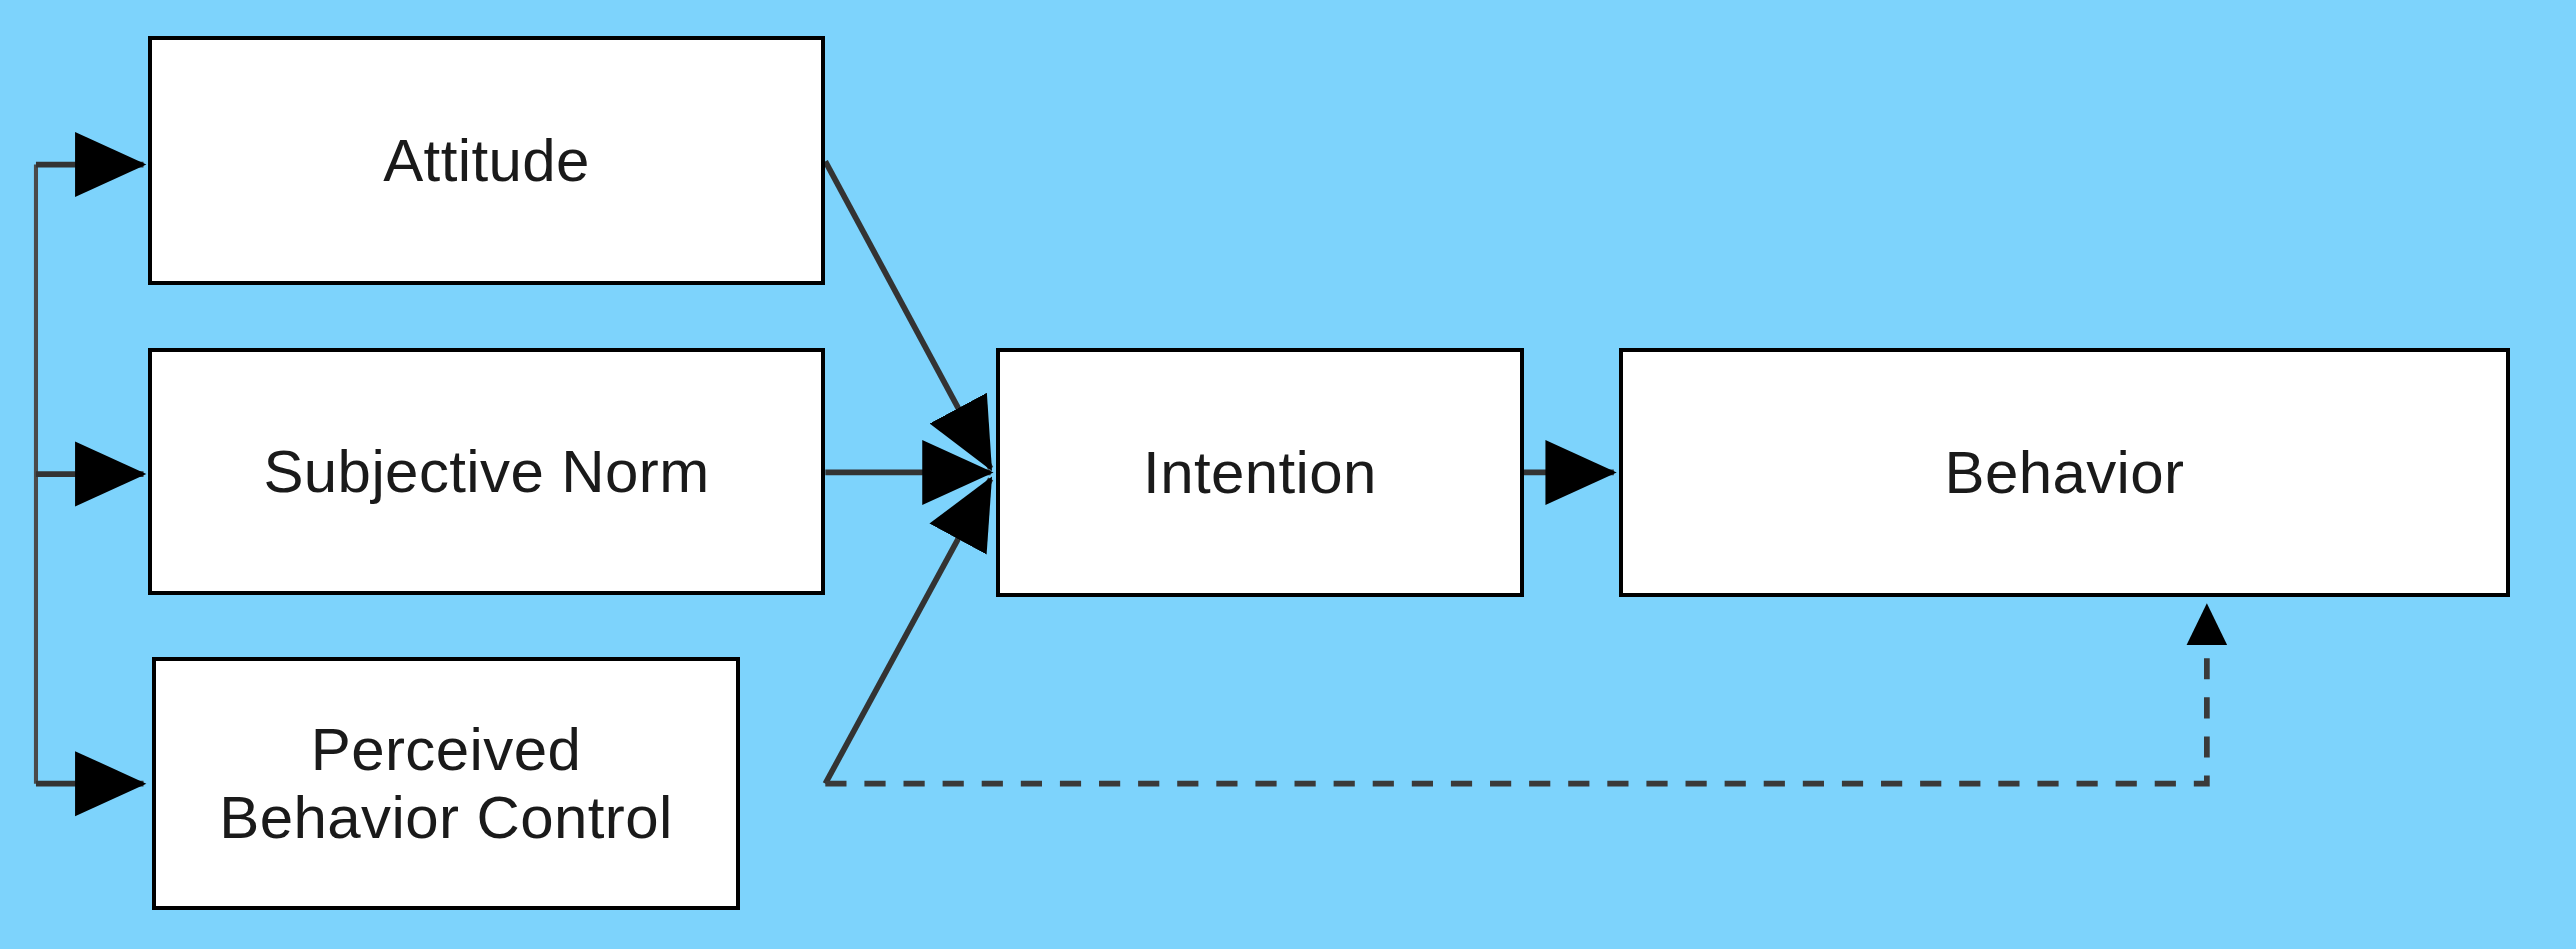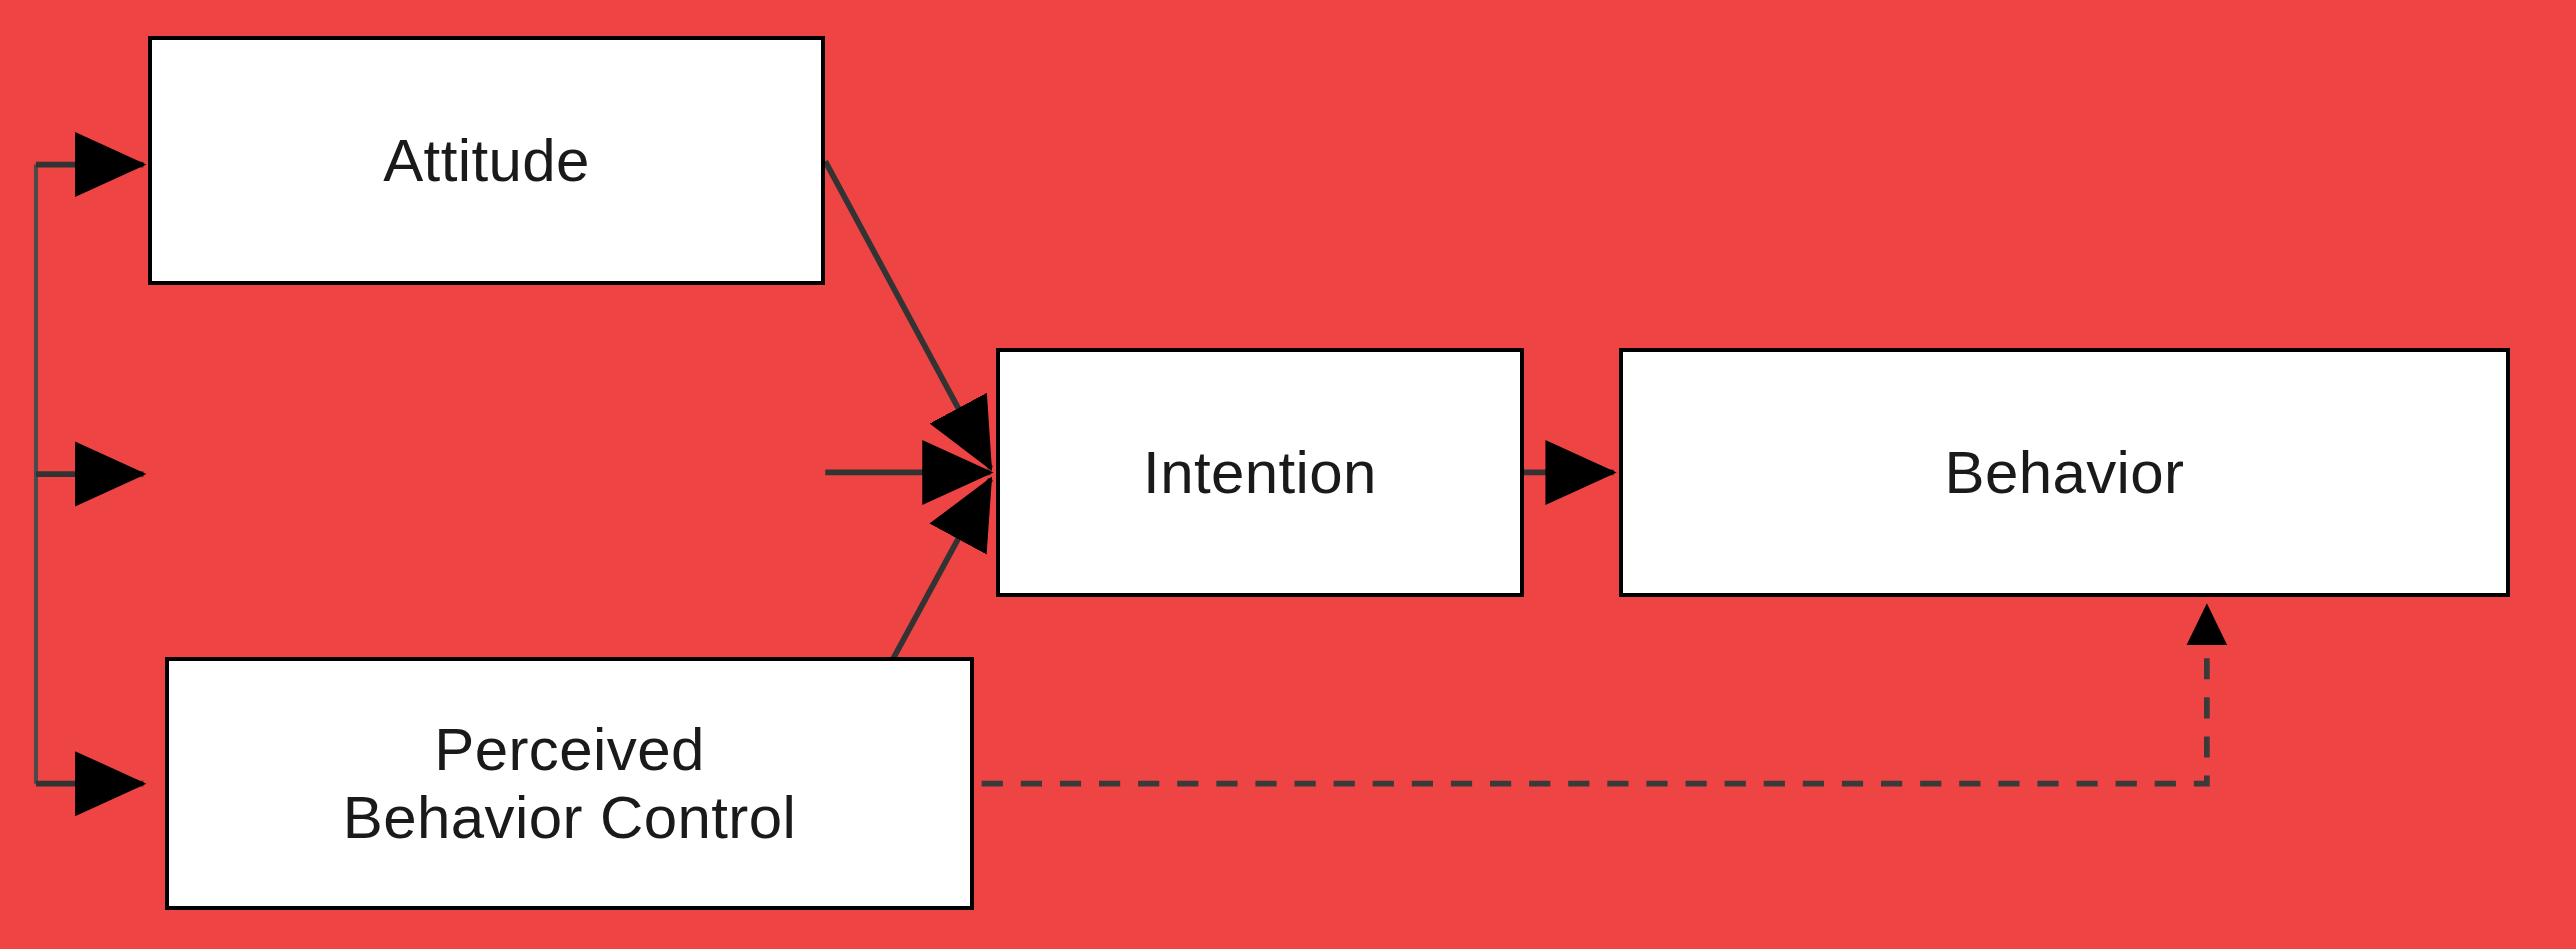--- a/index.html
+++ b/index.html
@@ -8,21 +8,21 @@
     padding: 0;
     background: #ffffff;
   }
   body {
     font-family: "Liberation Sans", sans-serif;
   }
   #canvas {
     position: relative;
     width: 2576px;
     height: 949px;
-    background: #ef4444;
+    background: #7dd3fc;
     overflow: hidden;
   }
   #diagram-svg {
     position: absolute;
     left: 0;
     top: 0;
     width: 2576px;
     height: 949px;
   }
   .node-box {
@@ -39,21 +39,21 @@
     font-family: "Liberation Sans", sans-serif;
     font-size: 60px;
     line-height: 1.12;
     color: #1a1a1a;
     font-weight: 400;
     letter-spacing: 0.4px;
     white-space: pre-line;
   }
   .node-attitude   { left: 148px;  top: 36px;  width: 677px;  height: 249px; }
   .node-subjective { left: 148px;  top: 348px; width: 677px;  height: 247px; }
-  .node-pbc        { left: 165px;  top: 657px; width: 809px;  height: 253px; }
+  .node-pbc        { left: 152px;  top: 657px; width: 588px;  height: 253px; }
   .node-intention  { left: 996px; top: 348px; width: 528px;  height: 249px; }
   .node-behavior   { left: 1619px; top: 348px; width: 891px; height: 249px; }
 </style>
 </head>
 <body>
 
 <div id="canvas">
 
   <svg id="diagram-svg" viewBox="0 0 3162 1165" xmlns="http://www.w3.org/2000/svg">
     <defs>
@@ -99,20 +99,23 @@
 
     <g>
       <path d="M1013,962 L2709,962 L2709,742" fill="none" stroke="#3a3a3a" stroke-width="7" stroke-dasharray="26 22" marker-end="url(#arrowFilledUp)"></path>
     </g>
   </svg>
 
   <div class="node-box node-attitude">
     <span class="node-label">Attitude</span>
   </div>
 
+  <div class="node-box node-subjective">
+    <span class="node-label">Subjective Norm</span>
+  </div>
 
   <div class="node-box node-pbc">
     <span class="node-label">Perceived
 Behavior Control</span>
   </div>
 
   <div class="node-box node-behavior">
     <span class="node-label">Behavior</span>
   </div>
 

